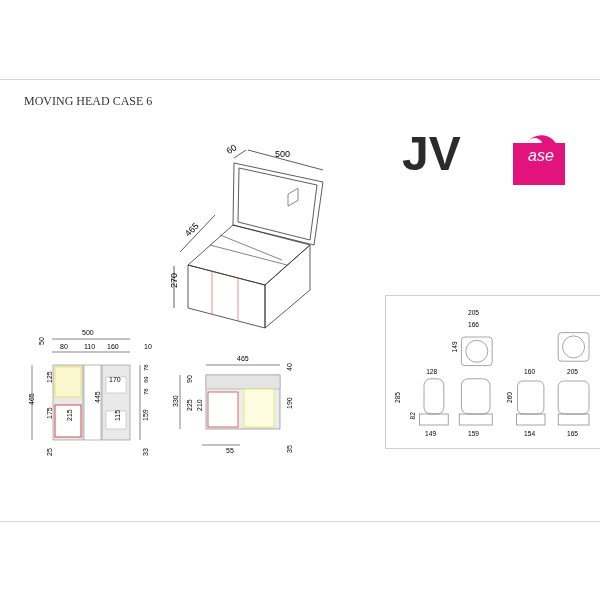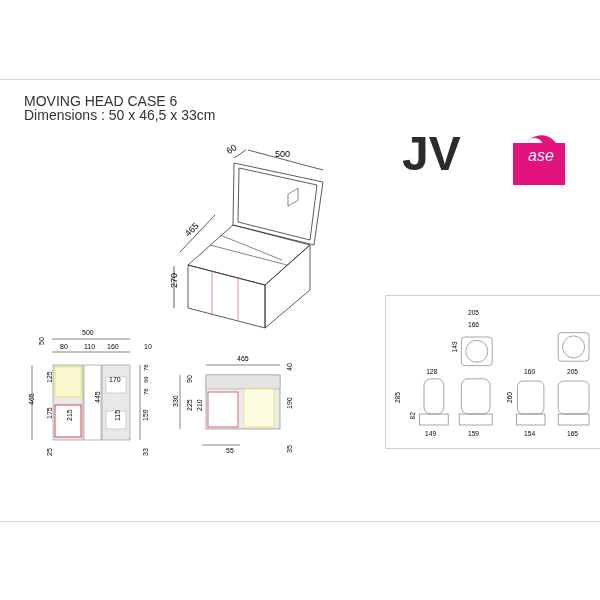--- a/index.html
+++ b/index.html
@@ -1,31 +1,30 @@
 <!DOCTYPE html>
 <html><head>
 <meta charset="utf-8">
 <style>
   html,body{margin:0;padding:0;background:#fff;}
   body{width:600px;height:600px;position:relative;overflow:hidden;font-family:"Liberation Sans",sans-serif;color:#222;}
   .frame-line{position:absolute;left:0;width:600px;height:1px;background:#d6d6d6;}
-  .title{position:absolute;left:24px;top:94px;font-size:14px;line-height:14px;color:#333;}
+  .title{position:absolute;left:24px;top:94px;font-size:12px;line-height:14px;color:#333;font-family:Liberation Serif, serif;}
   .logo{position:absolute;left:400px;top:125px;width:180px;height:60px;}
   svg text{font-family:"Liberation Sans",sans-serif;}
   .panel{position:absolute;left:385px;top:295px;width:215px;height:152px;border:1px solid #d0d0d0;border-right:none;}
 </style>
 </head>
 <body>
 
 <div class="frame-line" style="top:79px;"></div>
 <div class="frame-line" style="top:521px;"></div>
 
 <div class="title">
   <div>MOVING HEAD CASE 6</div>
-  <div>Dimensions : 50 x 46,5 x 33cm</div>
 </div>
 
 <svg class="logo" viewBox="0 0 180 60" width="180" height="60">
   <rect x="113" y="18" width="52" height="44" fill="#e2137d"></rect>
   <path d="M127 18 A16 14 0 1 1 128 32 L128 24 A8 7 0 1 0 127 18 Z" fill="#e2137d"></path>
   <text x="128" y="36" font-size="16" fill="#fff" font-style="italic" font-family="Liberation Serif, serif">ase</text>
   <text x="2" y="45" font-size="48" font-weight="bold" fill="#2b2b2b">JV</text>
 </svg>
 
 <svg style="position:absolute;left:160px;top:130px;" width="180" height="200" viewBox="0 0 180 200">

